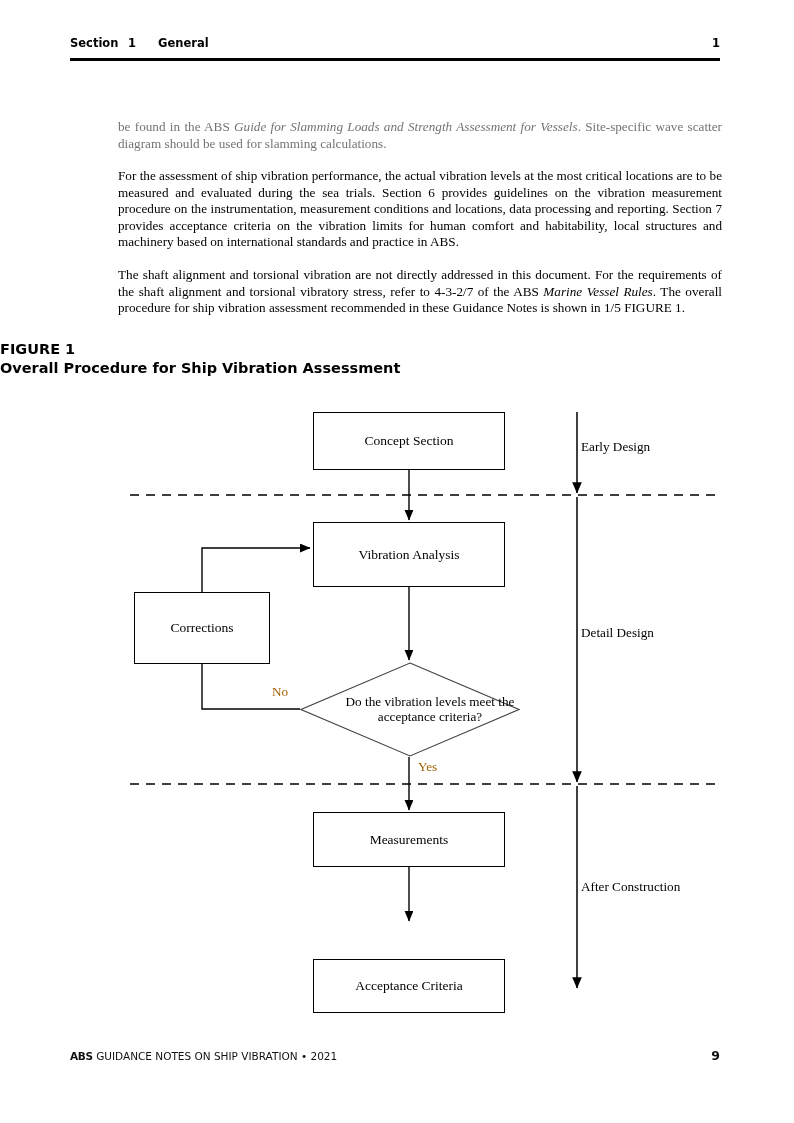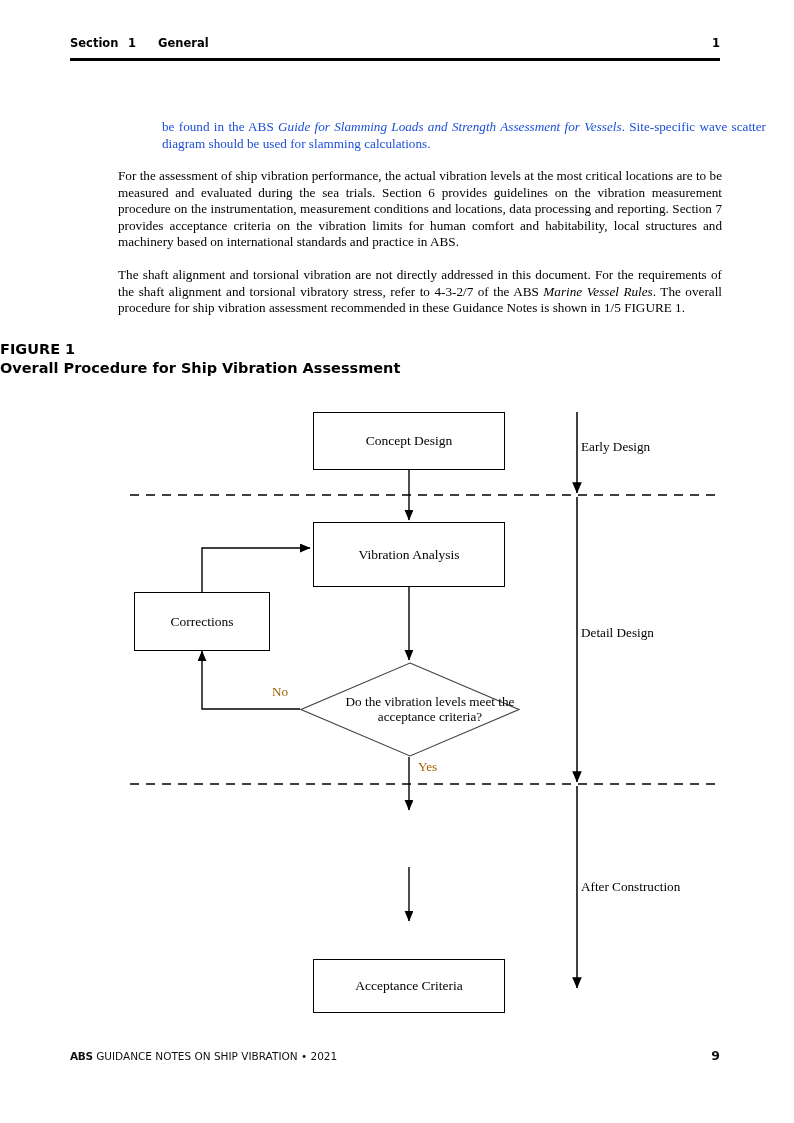--- a/index.html
+++ b/index.html
@@ -25,21 +25,21 @@
   #hdrRule{
     position:absolute;left:70px;top:58px;width:650px;height:3px;background:#000;
   }
 
   
   .para{
     position:absolute;left:118px;width:604px;
     font-size:13.2px;line-height:16.6px;color:#000;
     text-align:justify;
   }
-  .para.red{color:#1d4ed8;margin-left:44px;}
+  .para.red{color:#737373;}
   .para i{font-style:italic;}
   #p1{top:119px;}
   #p2{top:168px;}
   #p3{top:267px;}
 
   
   .figcap{
     position:absolute;left:0;width:762px;text-align:left;
     font-family:"DejaVu Sans", sans-serif;
     font-weight:bold;color:#000;
@@ -51,21 +51,21 @@
   #chart{position:absolute;left:0;top:0;width:794px;height:1123px;}
 
   .node{
     position:absolute;border:1.3px solid #000;background:#fff;
     display:flex;align-items:center;justify-content:center;
     font-size:13.5px;color:#000;box-sizing:border-box;
     font-family:"Liberation Serif", serif;
   }
   #nConcept   {left:313px;top:412px;width:192px;height:58px;}
   #nVibration {left:313px;top:522px;width:192px;height:65px;}
-  #nCorrect   {left:134px;top:592px;width:136px;height:59px;}
+  #nCorrect   {left:134px;top:592px;width:136px;height:72px;}
   #nMeasure   {left:313px;top:812px;width:192px;height:55px;}
   #nAccept    {left:313px;top:923px;width:192px;height:54px;margin-top:36px;}
 
   
   #nDecision{
     position:absolute;left:300px;top:662px;width:220px;height:95px;
   }
   #nDecision .dshape{
     position:absolute;inset:0;
   }
@@ -145,23 +145,24 @@
     <line x1="409" y1="867" x2="409" y2="921" stroke="#000" stroke-width="1.4" marker-end="url(#ah)"></line>
 
     <line x1="130" y1="495" x2="722" y2="495" stroke="#000" stroke-width="1.5" stroke-dasharray="9,7"></line>
     <line x1="130" y1="784" x2="722" y2="784" stroke="#000" stroke-width="1.5" stroke-dasharray="9,7"></line>
 
     <line x1="577" y1="412" x2="577" y2="493" stroke="#000" stroke-width="1.5" marker-end="url(#ah)"></line>
     <line x1="577" y1="497" x2="577" y2="782" stroke="#000" stroke-width="1.5" marker-end="url(#ah)"></line>
     <line x1="577" y1="786" x2="577" y2="988" stroke="#000" stroke-width="1.5" marker-end="url(#ah)"></line>
   </svg>
 
-  <div class="node" id="nConcept">Concept Design</div>
+  <div class="node" id="nConcept">Concept Section</div>
   <div class="node" id="nVibration">Vibration Analysis</div>
   <div class="node" id="nCorrect">Corrections</div>
+  <div class="node" id="nMeasure">Measurements</div>
   <div class="node" id="nAccept">Acceptance Criteria</div>
 
   <div id="nDecision">
     <svg class="dshape" viewBox="0 0 220 95" preserveAspectRatio="none">
       <polygon points="110,1 219,47.5 110,94 1,47.5" fill="#fff" stroke="#444" stroke-width="1.1"></polygon>
     </svg>
     <div class="dtext">Do the vibration levels meet the acceptance criteria?</div>
   </div>
 
   <div class="conlabel" id="lblNo">No</div>

